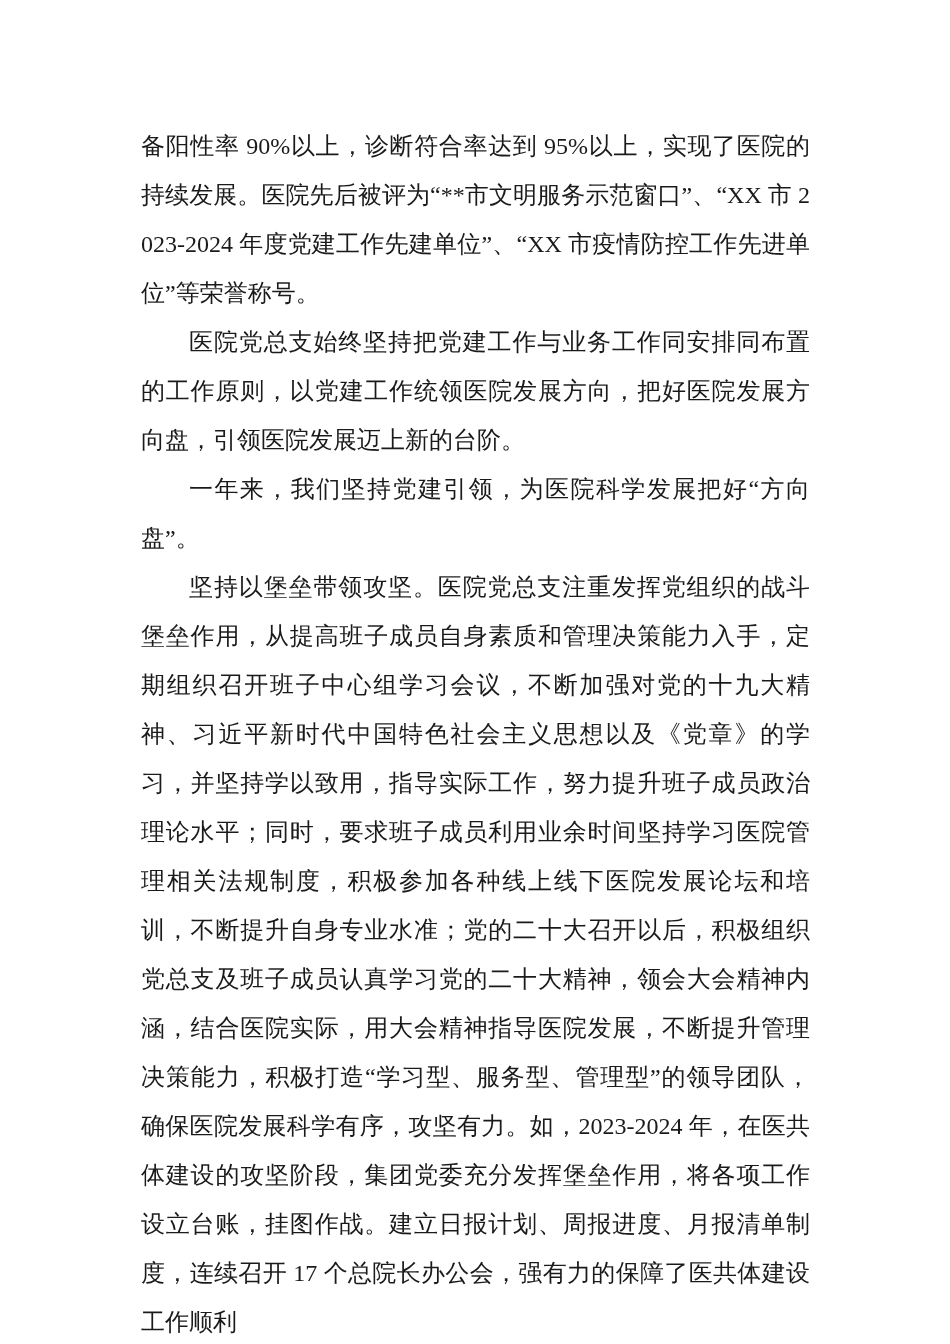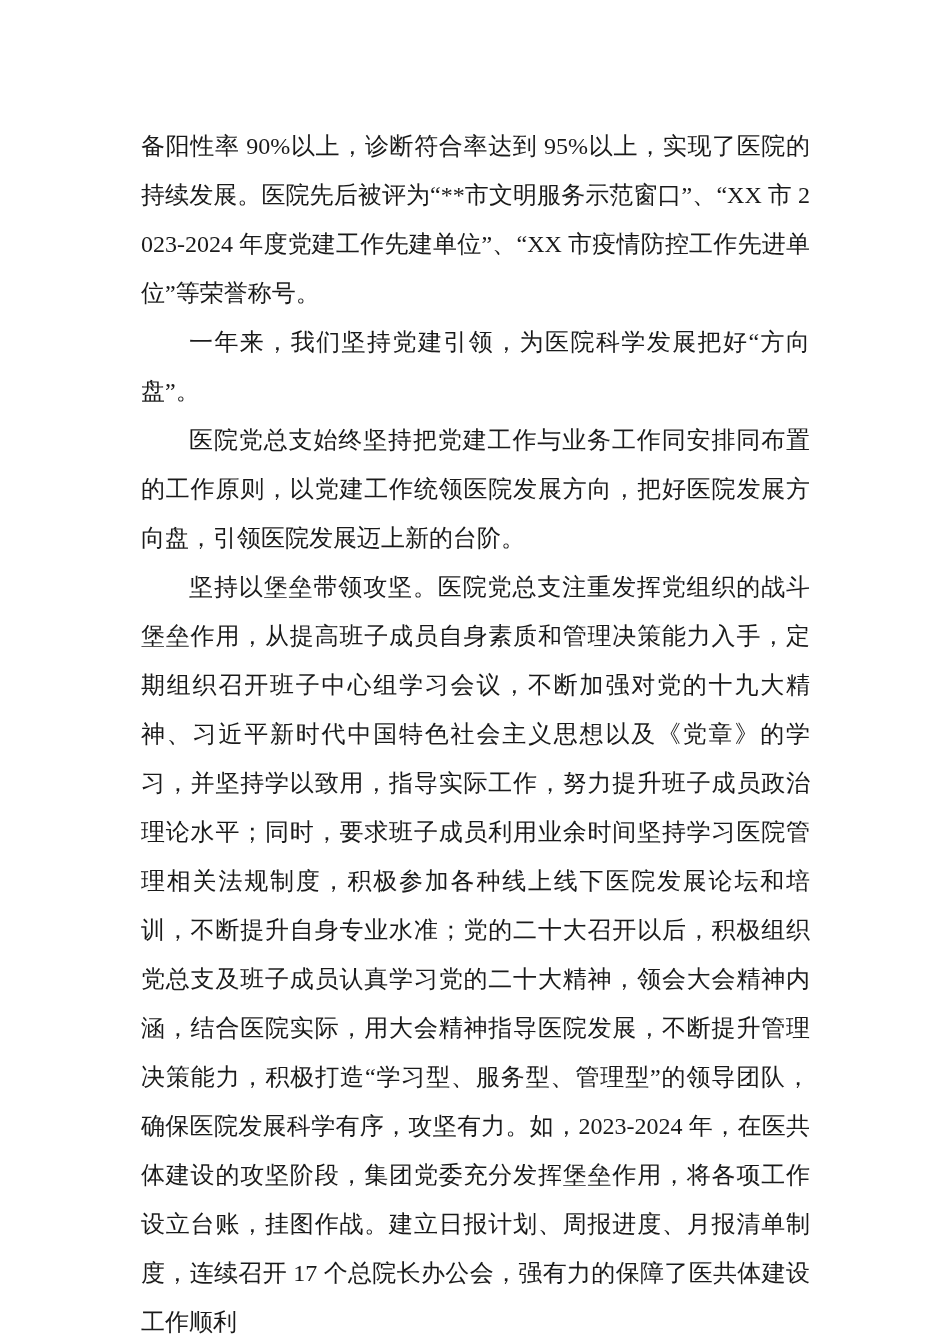--- a/index.html
+++ b/index.html
@@ -34,17 +34,17 @@
   .doc-body p.indented {
     text-indent: 2em;
   }
 </style>
 </head>
 <body>
 
 <div class="page">
   <div class="doc-body">
     <p>备阳性率 90%以上，诊断符合率达到 95%以上，实现了医院的持续发展。医院先后被评为“**市文明服务示范窗口”、“XX 市 2023-2024 年度党建工作先建单位”、“XX 市疫情防控工作先进单位”等荣誉称号。</p>
+    <p class="indented">医院党总支始终坚持把党建工作与业务工作同安排同布置的工作原则，以党建工作统领医院发展方向，把好医院发展方向盘，引领医院发展迈上新的台阶。</p>
     <p class="indented">一年来，我们坚持党建引领，为医院科学发展把好“方向盘”。</p>
-    <p class="indented">医院党总支始终坚持把党建工作与业务工作同安排同布置的工作原则，以党建工作统领医院发展方向，把好医院发展方向盘，引领医院发展迈上新的台阶。</p>
     <p class="indented">坚持以堡垒带领攻坚。医院党总支注重发挥党组织的战斗堡垒作用，从提高班子成员自身素质和管理决策能力入手，定期组织召开班子中心组学习会议，不断加强对党的十九大精神、习近平新时代中国特色社会主义思想以及《党章》的学习，并坚持学以致用，指导实际工作，努力提升班子成员政治理论水平；同时，要求班子成员利用业余时间坚持学习医院管理相关法规制度，积极参加各种线上线下医院发展论坛和培训，不断提升自身专业水准；党的二十大召开以后，积极组织党总支及班子成员认真学习党的二十大精神，领会大会精神内涵，结合医院实际，用大会精神指导医院发展，不断提升管理决策能力，积极打造“学习型、服务型、管理型”的领导团队，确保医院发展科学有序，攻坚有力。如，2023-2024 年，在医共体建设的攻坚阶段，集团党委充分发挥堡垒作用，将各项工作设立台账，挂图作战。建立日报计划、周报进度、月报清单制度，连续召开 17 个总院长办公会，强有力的保障了医共体建设工作顺利</p>
   </div>
 </div>
 
 </body></html>

